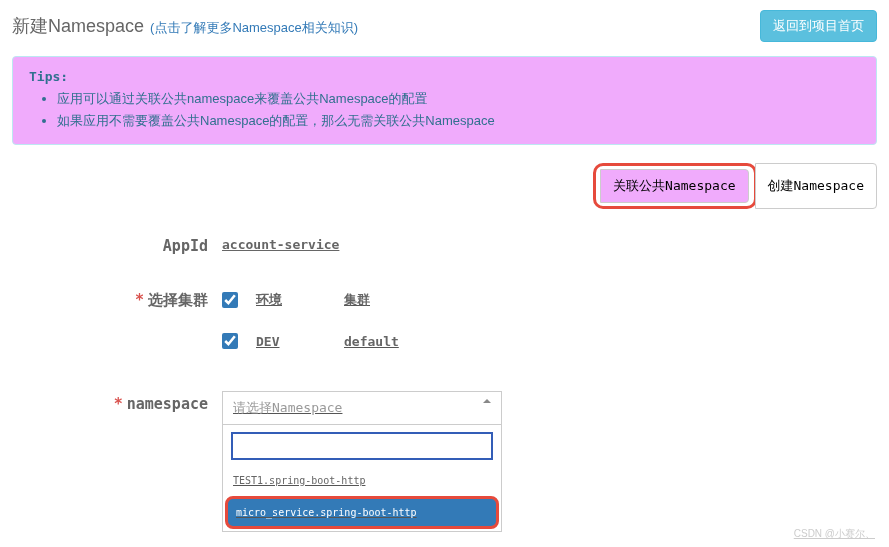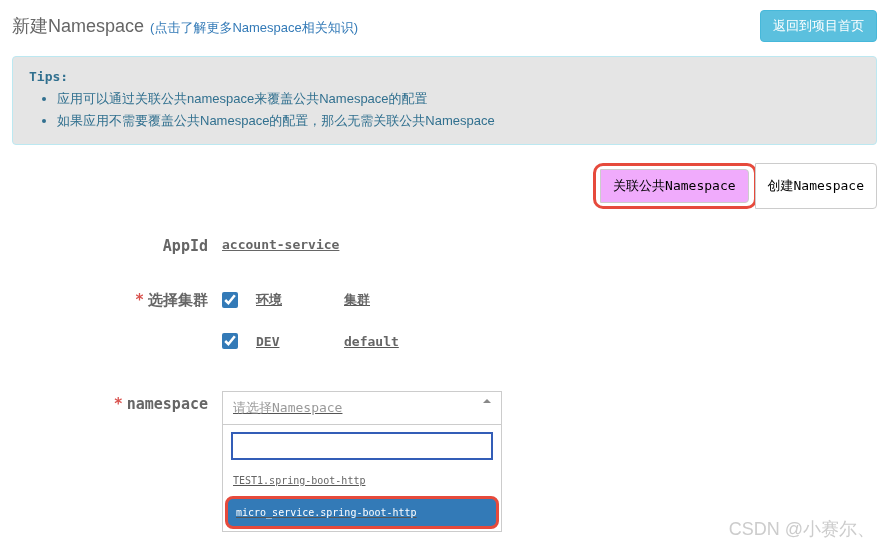--- a/index.html
+++ b/index.html
@@ -3,21 +3,21 @@
   <meta charset="utf-8">
   <style>
     * { box-sizing: border-box; margin: 0; padding: 0; }
     body { font-family: "Helvetica Neue", Helvetica, Arial, sans-serif; font-size: 13px; color: #555; background: #fff; width: 889px; }
     .container { padding: 10px 12px; }
     .header-row { display: flex; justify-content: space-between; align-items: center; margin-bottom: 14px; }
     .title-wrap { display: flex; align-items: baseline; gap: 6px; }
     .title { font-size: 18px; color: #666; font-weight: 400; }
     .title-link { color: #337ab7; font-size: 13px; cursor: pointer; }
     .back-btn { background: #5bc0de; color: #fff; border: 1px solid #46b8da; padding: 6px 12px; border-radius: 4px; font-size: 13px; cursor: pointer; }
-    .tips-box { background: #e5e5e5; border: 1px solid #bce8f1; color: #31708f; padding: 12px 16px; border-radius: 4px; margin-bottom: 18px; font-family: Consolas, Monaco, monospace; font-size: 13px; }
+    .tips-box { background: #f0abfc; border: 1px solid #bce8f1; color: #31708f; padding: 12px 16px; border-radius: 4px; margin-bottom: 18px; font-family: Consolas, Monaco, monospace; font-size: 13px; }
     .tips-box .tips-label { font-weight: 600; color: #31708f; margin-bottom: 4px; }
     .tips-box ul { list-style: disc; padding-left: 28px; }
     .tips-box li { line-height: 1.7; font-family: "Helvetica Neue", Arial, sans-serif; }
     .btn-row { display: flex; justify-content: flex-end; gap: 0; margin-bottom: 24px; }
     .btn-row button { padding: 7px 12px; font-size: 13px; border: 1px solid #ccc; background: #fff; cursor: pointer; font-family: Consolas, Monaco, monospace; }
     .btn-row button:first-child { border-radius: 4px 0 0 4px; }
     .btn-row button:last-child { border-radius: 0 4px 4px 0; margin-left: -1px; }
     .btn-row button.active { background: #f0abfc; }
     .highlight-box-blue { border: 3px solid #2e6cd6; border-radius: 10px; padding: 3px; display: inline-block; }
     .highlight-box-red { border: 3px solid #e64a3c; border-radius: 10px; padding: 3px 5px; margin-right: -1px; display: inline-flex; }
@@ -32,21 +32,21 @@
     .cluster-row .col2 { font-family: Consolas, Monaco, monospace; color: #666; font-weight: 600; }
     .cluster-section { display: flex; flex-direction: column; gap: 16px; }
     .ns-select-wrap { position: relative; width: 280px; }
     .ns-select { border: 1px solid #ccc; background: #fff; padding: 7px 10px; font-family: Consolas, Monaco, monospace; font-size: 13px; color: #999; cursor: pointer; display: flex; justify-content: space-between; align-items: flex-start; }
     .ns-select .caret { width: 0; height: 0; border-left: 4px solid transparent; border-right: 4px solid transparent; border-top: 4px solid #888; }
     .ns-dropdown { border: 1px solid #ccc; border-top: none; background: #fff; }
     .ns-search { padding: 7px 8px; }
     .ns-search input { width: 100%; border: 2px solid #335db7; outline: none; padding: 4px 6px; font-family: Consolas, Monaco, monospace; font-size: 13px; height: 28px; }
     .ns-option { padding: 8px 10px; font-family: Consolas, Monaco, monospace; font-size: 10px; color: #666; cursor: pointer; }
     .ns-option.highlighted-red { background: #337ab7; color: #fff; border: 3px solid #e64a3c; border-radius: 8px; margin: 2px; padding: 8px 8px; }
-    .watermark { position: absolute; right: 14px; bottom: 6px; color: #ccc; font-size: 18px; }
+    .watermark { position: absolute; right: 14px; bottom: 6px; color: #ccc; font-size: 10px; text-decoration: underline; }
     .page-wrap { position: relative; width: 889px; height: 547px; }
   </style>
 </head>
 <body>
 <div class="page-wrap">
 <div class="container">
 
   <div class="header-row">
     <div class="title-wrap">
       <span class="title">新建Namespace</span>

